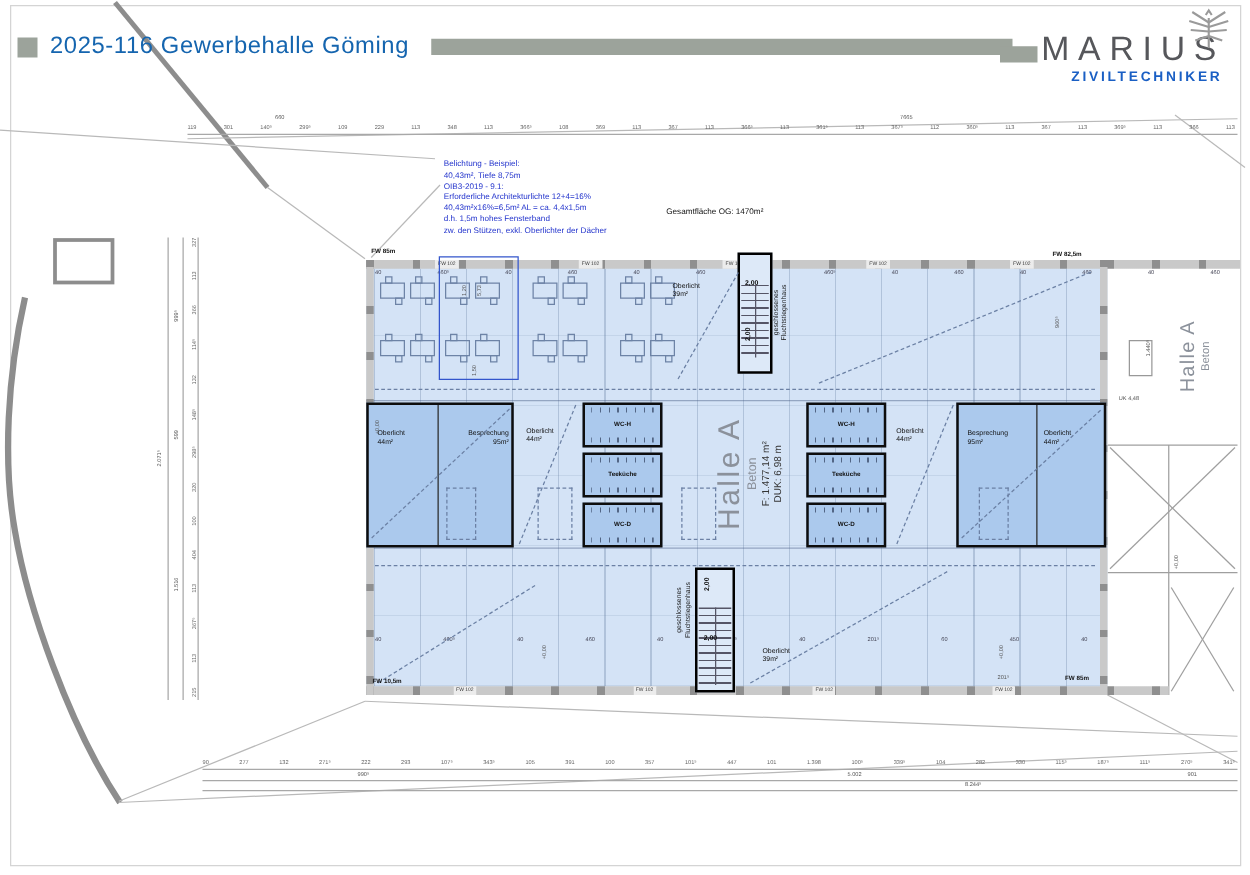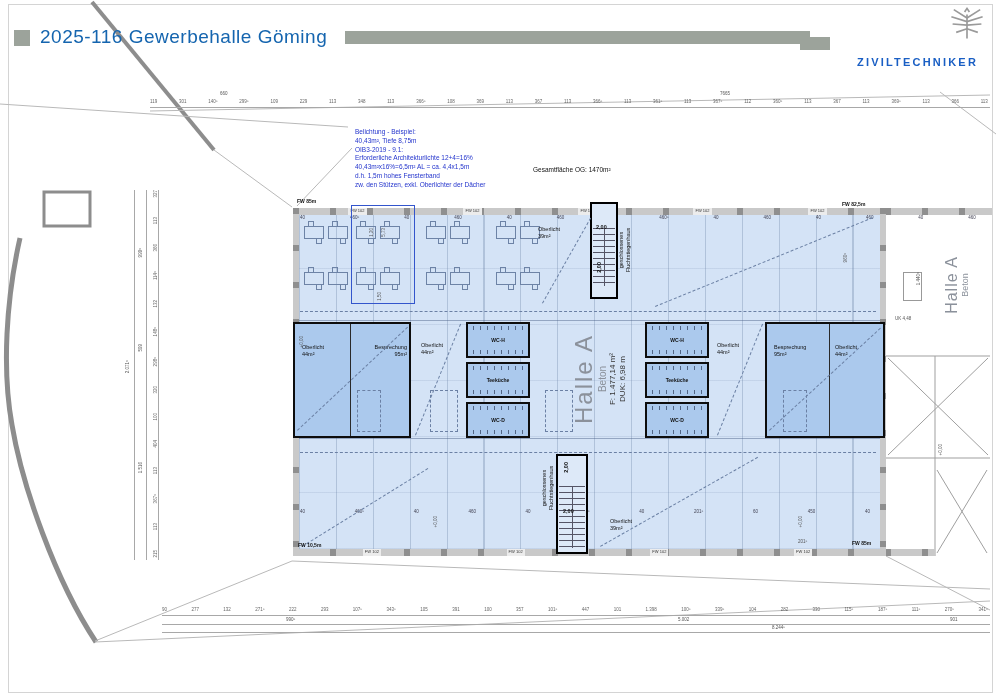--- a/index.html
+++ b/index.html
@@ -76,20 +76,21 @@
 </head>
 <body>
 
 <div id="sheet">
   <div class="sheet-border"></div>
 
   <div class="hdr-square"></div>
   <div class="hdr-title">2025-116 Gewerbehalle Göming</div>
   <div class="hdr-bar"></div>
   <div class="brand-bar"></div>
+  <div class="brand">MARIUS</div>
   <div class="brand-sub">ZIVILTECHNIKER</div>
   <svg class="abs" style="left:949px;top:6px;z-index:6;" width="36" height="36" viewBox="0 0 30 30">
     <g stroke="#9a9a9a" stroke-width="1.4" fill="none">
       <path d="M15 27 L15 7"></path>
         <path d="M15 10 L4 3"></path>
         <path d="M15 13 L2 9"></path>
         <path d="M15 16 L3 15"></path>
       <path d="M15 19 L6 22"></path>
         <path d="M15 10 L26 3"></path>
         <path d="M15 13 L28 9"></path>

